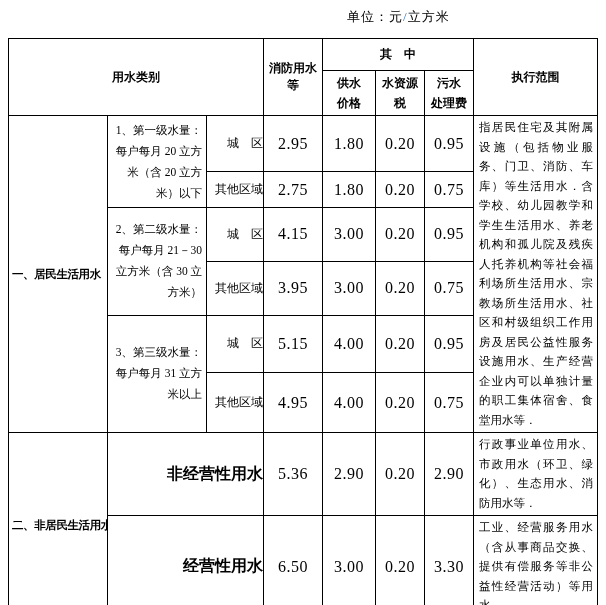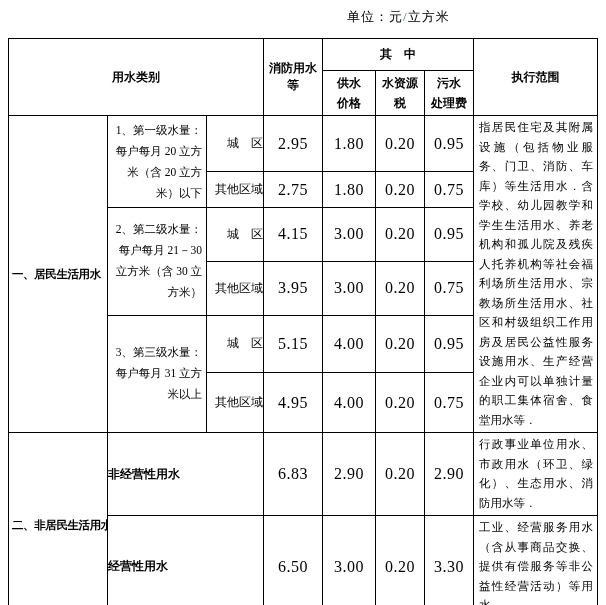--- a/index.html
+++ b/index.html
@@ -12,21 +12,21 @@
   th{font-weight:bold;font-size:12px;}
   .h1{height:32px}.h2{height:45px}
   .sub div{line-height:20px}
   .r1{height:56px}.r2{height:36px}.r3{height:33px}.r4{height:50px}.r5{height:39px}
   .r6{height:60px}.r7{height:57px}.r8{height:71px}
   .cat1{font-weight:bold;font-size:11.5px;letter-spacing:-0.4px;text-align:left;padding-left:3px;white-space:nowrap;}
   .tier{font-size:11.5px;text-align:right;padding:2px 4px;line-height:21px;}
   .region{font-size:12px;text-align:right;}
   .num{font-size:16px;text-align:center;letter-spacing:0.5px;}
   .scope{font-size:11.5px;text-align:justify;text-justify:inter-ideograph;padding:2px 4px 2px 5px;line-height:19.5px;}
-  .mlabel{font-weight:bold;font-size:12px;text-align:left;}
+  .mlabel{font-weight:bold;font-size:16px;text-align:right;}
 </style>
 </head>
 <body>
 
 <div class="title"><span>单位：元</span><span style="color: rgb(46, 116, 181);">/</span><span>立方米</span></div>
 
 <table>
   <colgroup>
     <col class="c1">
       <col class="c2">
@@ -103,21 +103,21 @@
     <tr class="r6">
       <td class="region">其他区域</td>
       <td class="num">4.95</td>
       <td class="num">4.00</td>
       <td class="num">0.20</td>
       <td class="num">0.75</td>
     </tr>
     <tr class="r7">
       <td class="cat1" rowspan="2">二、非居民生活用水</td>
       <td class="mlabel" colspan="2">非经营性用水</td>
-      <td class="num">6.83</td>
+      <td class="num">5.36</td>
       <td class="num">2.90</td>
       <td class="num">0.20</td>
       <td class="num">2.90</td>
       <td class="scope">行政事业单位用水、市政用水（环卫、绿化）、生态用水、消防用水等．</td>
     </tr>
     <tr class="r8">
       <td class="mlabel" colspan="2">经营性用水</td>
       <td class="num">6.50</td>
       <td class="num">3.00</td>
       <td class="num">0.20</td>

